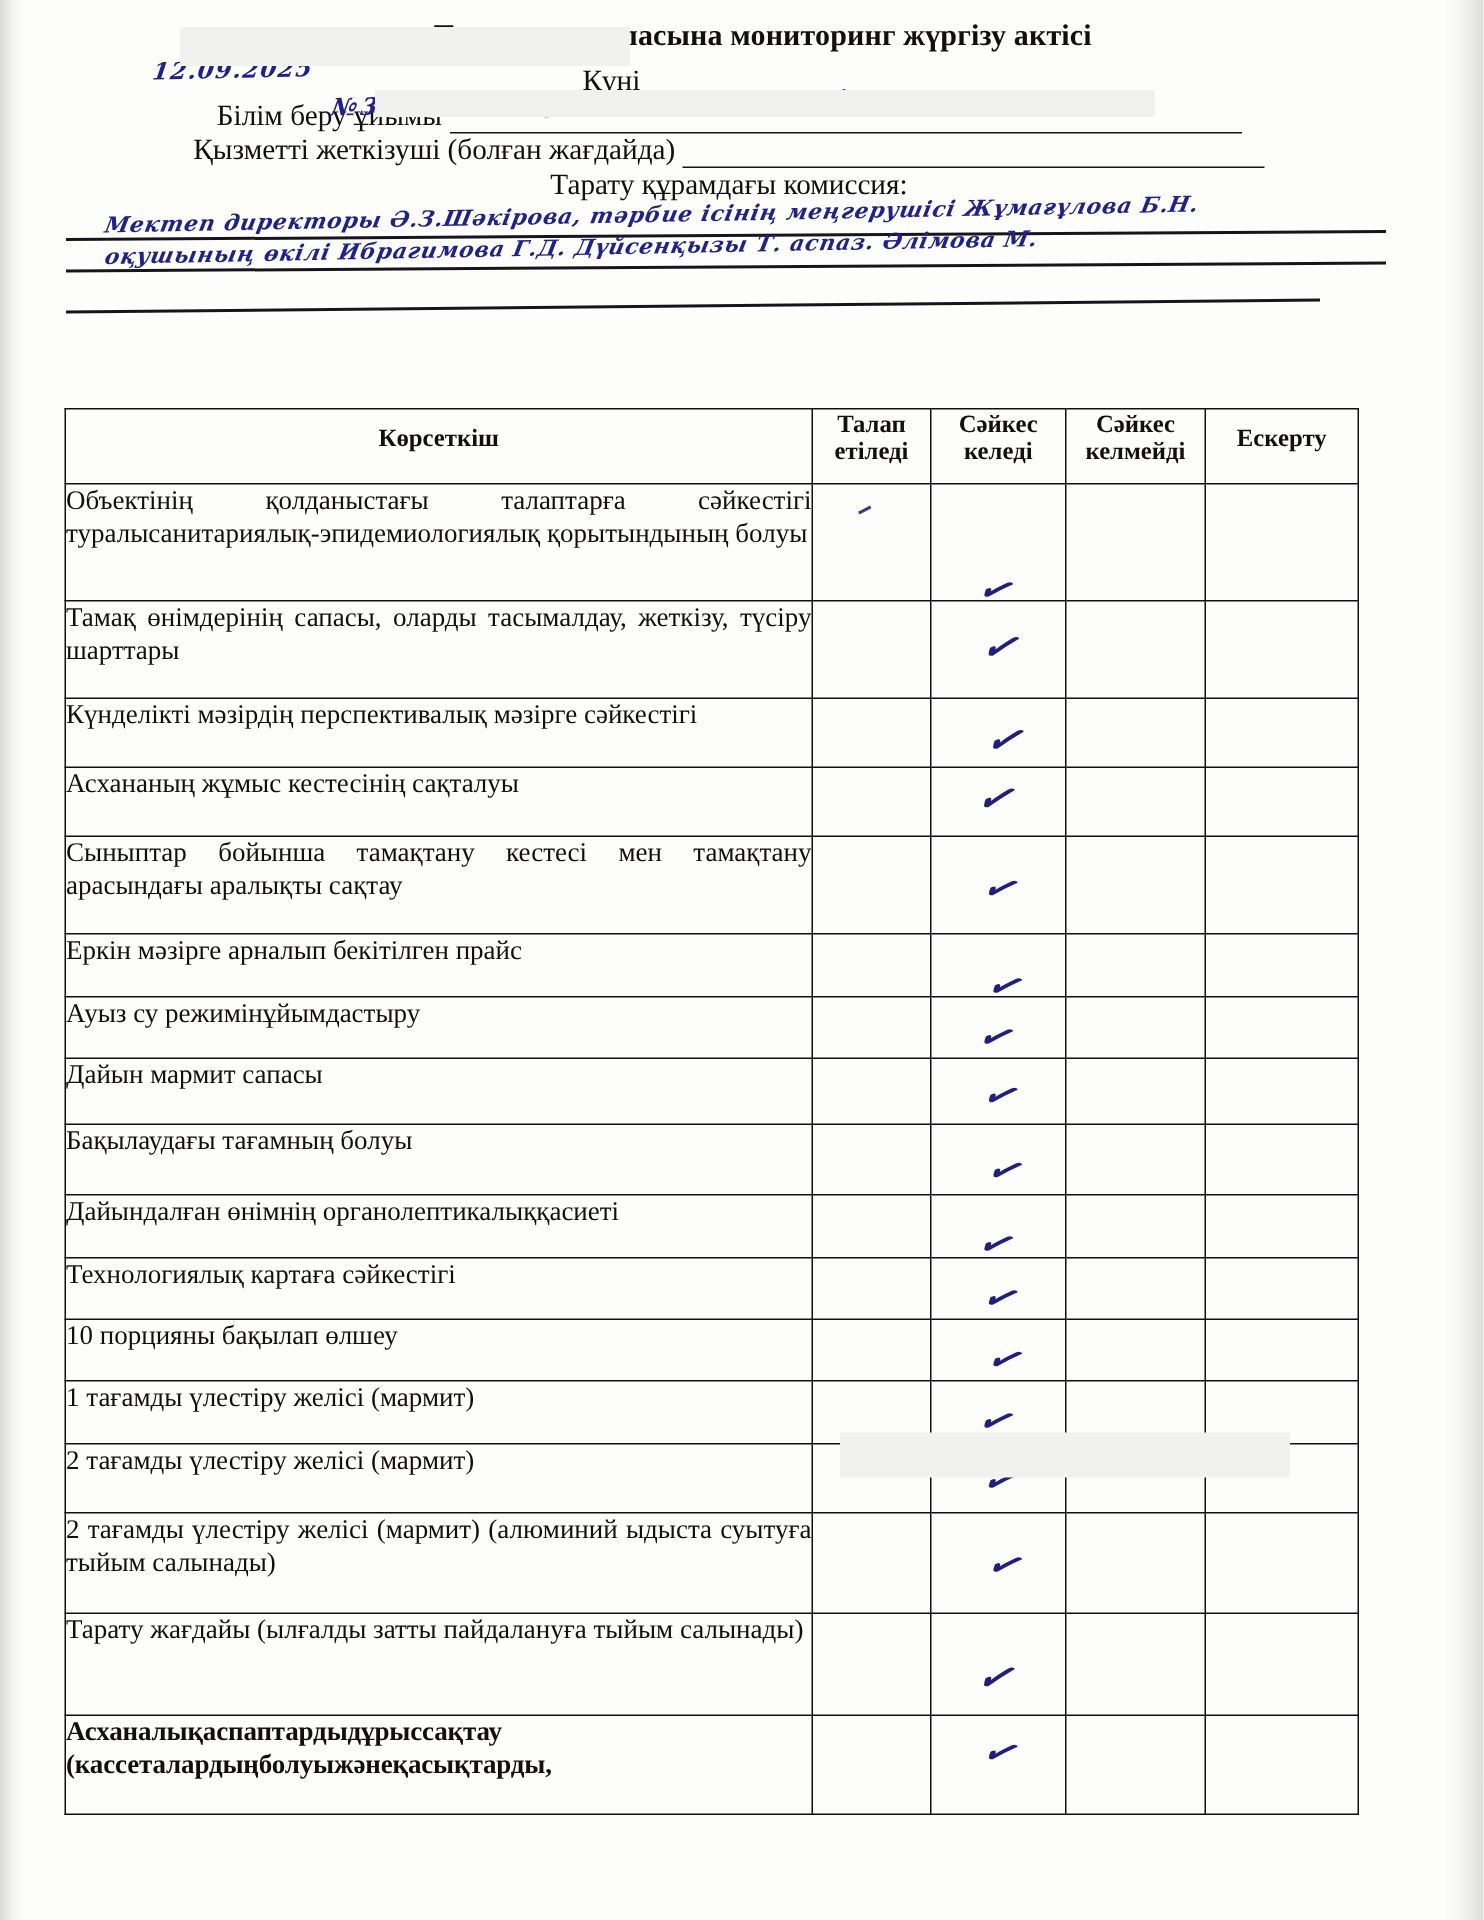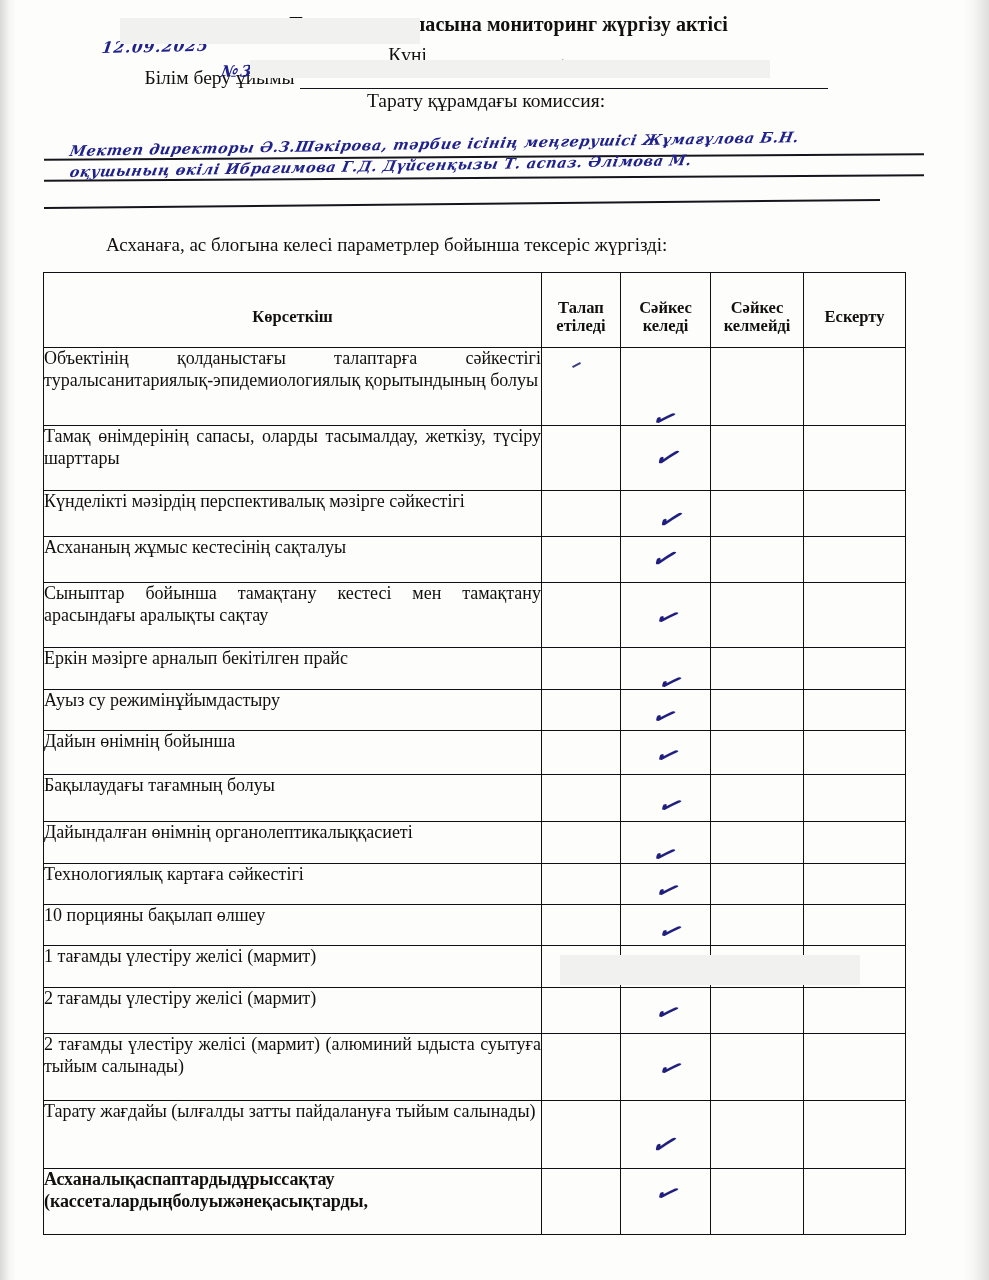--- a/index.html
+++ b/index.html
@@ -101,21 +101,21 @@
   table.act th, table.act td{
     border:1.9px solid #100f14;
     padding:0;
     vertical-align:top;
   }
   table.act thead th{
     text-align:center;
     font-weight:bold;
     font-size:16.5px;
     line-height:1.12;
-    padding:26px 3px 11px;
+    padding:1px 3px 11px;
     vertical-align:middle;
   }
   th.c-ind{font-size:17px;}
   td.ind{
     padding:7px 11px 7px 12px;
     text-align:justify;
     text-align-last:left;
     line-height:1.2;
     hyphens:none;
   }
@@ -160,36 +160,39 @@
       <span class="rule" style="width:152px;"></span>
       <span class="hand hand-date">12.09.2025</span>
     </div>
 
     <div class="field-row">
       <span class="field-label">Білім беру ұйымы</span>
       <span class="rule" style="width:528px;"></span>
       <span class="hand hand-org">№3 жалпы орта білім беретін мектеп</span>
     </div>
 
+    <div class="field-row">
+      <span class="field-label">Қызметті жеткізуші (болған жағдайда)</span>
+      <span class="rule" style="width:388px;"></span>
+    </div>
 
     <div class="field-row">
       <span class="field-label">Тарату құрамдағы комиссия:</span>
     </div>
   </div>
 
   <div class="commission-lines">
     <div class="cline" style="top:19px;width:880px;transform:rotate(-.35deg);"></div>
     <div class="cline" style="top:40px;width:880px;transform:rotate(-.35deg);"></div>
     <div class="cline" style="top:66px;width:836px;transform:rotate(-.55deg);"></div>
 
     <div class="hand-com" style="left:26px;top:-2px;">Мектеп директоры  Ә.З.Шәкірова,  тәрбие ісінің меңгерушісі  Жұмағұлова Б.Н.</div>
     <div class="hand-com" style="left:26px;top:20px;">оқушының өкілі  Ибрагимова Г.Д.   Дүйсенқызы Т. аспаз.      Әлімова М.</div>
   </div>
 
-  <div class="intro">Асханаға, ас блогына келесі параметрлер бойынша тексеріс жүргізді:</div>
 
   <table class="act">
     <colgroup>
       <col style="width:498px">
       <col style="width:79px">
       <col style="width:90px">
       <col style="width:93px">
       <col style="width:102px">
     </colgroup>
     <thead>
@@ -261,21 +264,21 @@
         <tr style="height: 41px;">
           <td class="ind">Ауыз су режимінұйымдастыру</td>
           <td class="mark"></td>
           <td class="mark">
             <span class="tick" style="top: 14px; margin-left: -3px;">✓</span>
           </td>
           <td class="mark"></td>
           <td class="mark"></td>
         </tr>
         <tr style="height: 44px;">
-          <td class="ind">Дайын өнімнің бойынша</td>
+          <td class="ind">Дайын мармит сапасы</td>
           <td class="mark"></td>
           <td class="mark">
             <span class="tick" style="top: 12px; margin-left: 0px;">✓</span>
           </td>
           <td class="mark"></td>
           <td class="mark"></td>
         </tr>
         <tr style="height: 47px;">
           <td class="ind">Бақылаудағы тағамның болуы</td>
           <td class="mark"></td>

